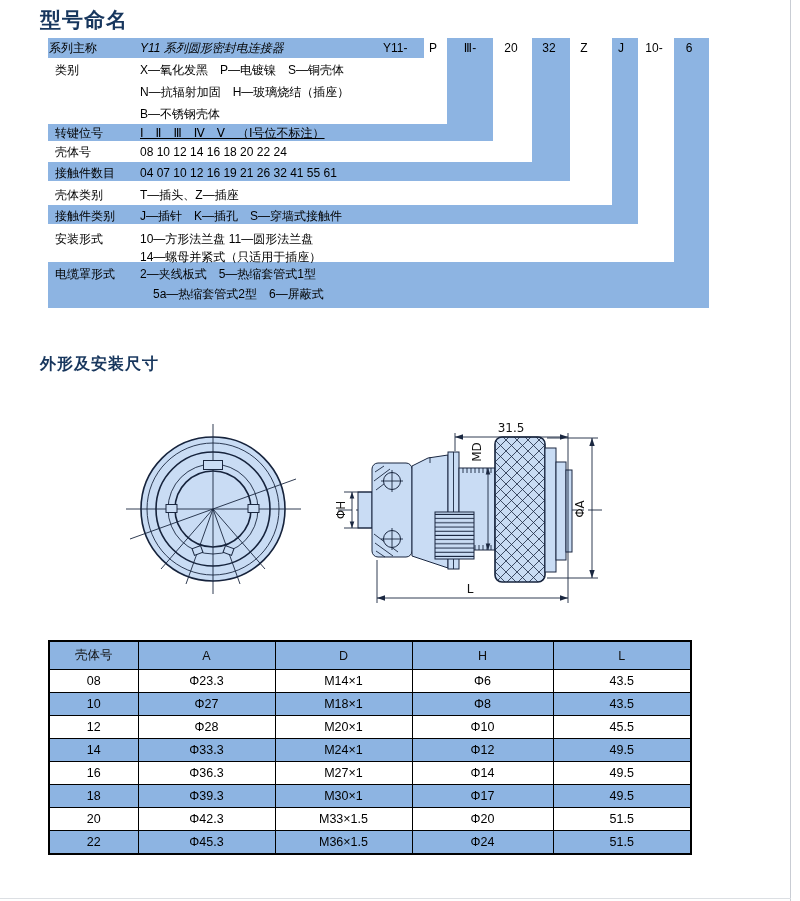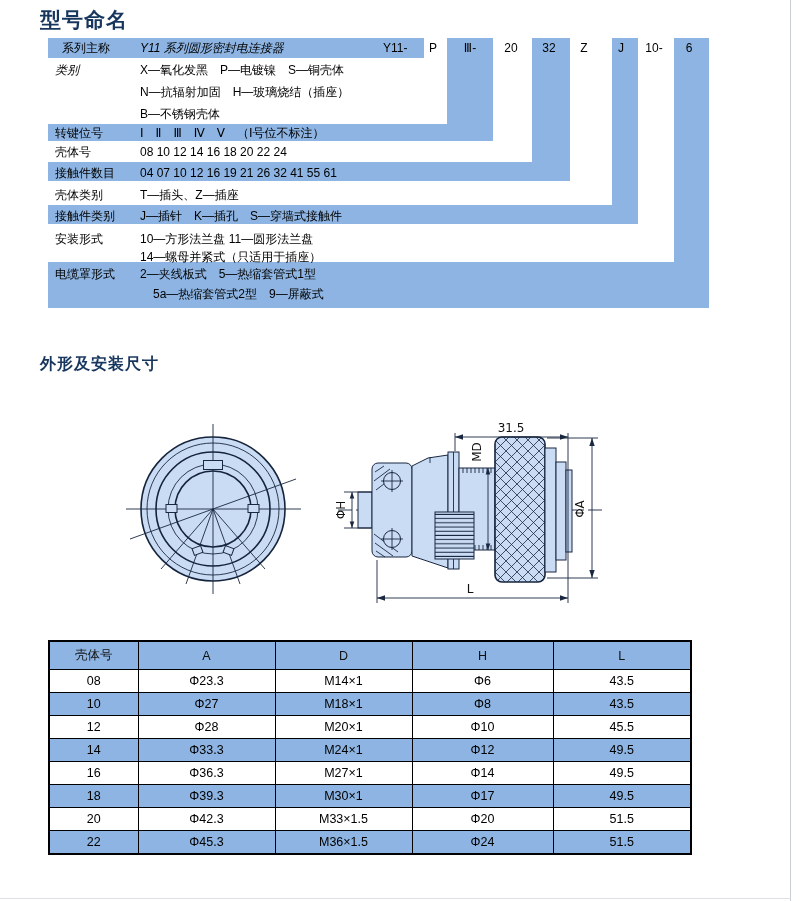--- a/index.html
+++ b/index.html
@@ -39,60 +39,60 @@
     <div class="bar" style="left:48px;top:124px;width:445px;height:17px;"></div>
     <div class="bar" style="left:48px;top:162px;width:522px;height:19px;"></div>
     <div class="bar" style="left:48px;top:205px;width:590px;height:19px;"></div>
     <div class="bar" style="left:48px;top:262px;width:661px;height:46px;"></div>
 
     <div class="bar" style="left:447px;top:38px;width:46px;height:87px;"></div>
     <div class="bar" style="left:532px;top:38px;width:38px;height:125px;"></div>
     <div class="bar" style="left:612px;top:38px;width:26px;height:168px;"></div>
     <div class="bar" style="left:674px;top:38px;width:35px;height:225px;"></div>
 
-    <div class="dt" style="left:62px;top:41px;">系列主称</div>
+    <div class="dt" style="left:49px;top:41px;">系列主称</div>
     <div class="dt" style="left:140px;top:41px;font-style:italic;">Y11 系列圆形密封电连接器</div>
     <div class="dt" style="left:383px;top:41px;">Y11-</div>
 
     <div class="dt code" style="left:423px;top:41px;width:20px;">P</div>
     <div class="dt code" style="left:450px;top:41px;width:40px;">Ⅲ-</div>
     <div class="dt code" style="left:496px;top:41px;width:30px;">20</div>
     <div class="dt code" style="left:534px;top:41px;width:30px;">32</div>
     <div class="dt code" style="left:569px;top:41px;width:30px;">Z</div>
     <div class="dt code" style="left:606px;top:41px;width:30px;">J</div>
     <div class="dt code" style="left:639px;top:41px;width:30px;">10-</div>
     <div class="dt code" style="left:674px;top:41px;width:30px;">6</div>
 
-    <div class="dt" style="left:55px;top:63px;font-style:italic;">类别</div>
+    <div class="dt" style="left:55px;top:63px;">类别</div>
     <div class="dt" style="left:140px;top:63px;">X—氧化发黑　P—电镀镍　S—铜壳体</div>
     <div class="dt" style="left:140px;top:85px;">N—抗辐射加固　H—玻璃烧结（插座）</div>
     <div class="dt" style="left:140px;top:107px;">B—不锈钢壳体</div>
 
     <div class="dt" style="left:55px;top:126px;">转键位号</div>
-    <div class="dt" style="left:140px;top:126px;">Ⅰ　Ⅱ　Ⅲ　Ⅳ　Ⅴ　（Ⅰ号位不标注）</div>
+    <div class="dt" style="left:140px;top:126px;text-decoration:underline;">Ⅰ　Ⅱ　Ⅲ　Ⅳ　Ⅴ　（Ⅰ号位不标注）</div>
 
     <div class="dt" style="left:55px;top:145px;">壳体号</div>
     <div class="dt" style="left:140px;top:145px;">08  10  12  14  16  18  20  22  24</div>
 
     <div class="dt" style="left:55px;top:166px;">接触件数目</div>
     <div class="dt" style="left:140px;top:166px;">04 07 10 12 16 19 21 26 32 41 55 61</div>
 
     <div class="dt" style="left:55px;top:188px;">壳体类别</div>
     <div class="dt" style="left:140px;top:188px;text-align:center;">T—插头、Z—插座</div>
 
     <div class="dt" style="left:55px;top:209px;">接触件类别</div>
     <div class="dt" style="left:140px;top:209px;">J—插针　K—插孔　S—穿墙式接触件</div>
 
     <div class="dt" style="left:55px;top:232px;">安装形式</div>
     <div class="dt" style="left:140px;top:232px;">10—方形法兰盘 11—圆形法兰盘</div>
     <div class="dt" style="left:140px;top:250px;">14—螺母并紧式（只适用于插座）</div>
 
     <div class="dt" style="left:55px;top:267px;">电缆罩形式</div>
     <div class="dt" style="left:140px;top:267px;">2—夹线板式　5—热缩套管式1型</div>
-    <div class="dt" style="left:153px;top:287px;">5a—热缩套管式2型　9—屏蔽式</div>
+    <div class="dt" style="left:153px;top:287px;">5a—热缩套管式2型　6—屏蔽式</div>
   </div>
 
   <h2 class="h2">外形及安装尺寸</h2>
 
   <svg class="drawing" viewBox="0 390 800 245">
     <defs>
       <pattern id="xh" width="11" height="11" patternUnits="userSpaceOnUse">
         <path d="M0,11 L11,0 M0,0 L11,11" stroke="#1a2740" stroke-width="0.8" fill="none"></path>
       </pattern>
       <pattern id="ribs" width="6" height="4.2" patternUnits="userSpaceOnUse">

